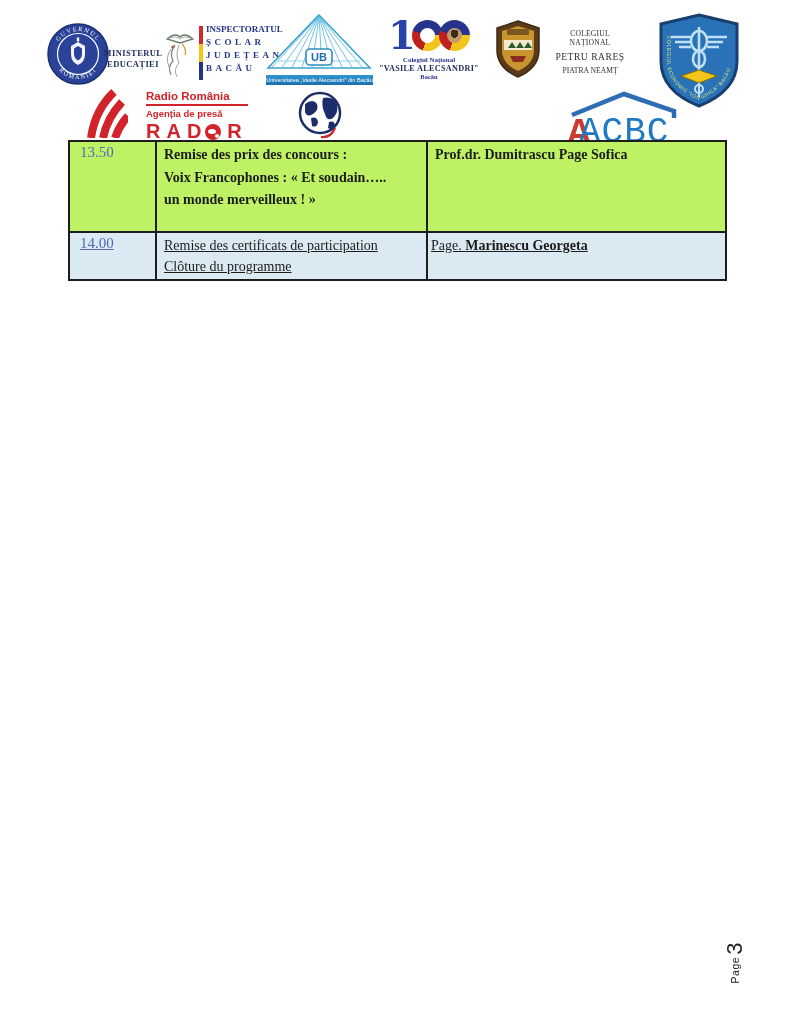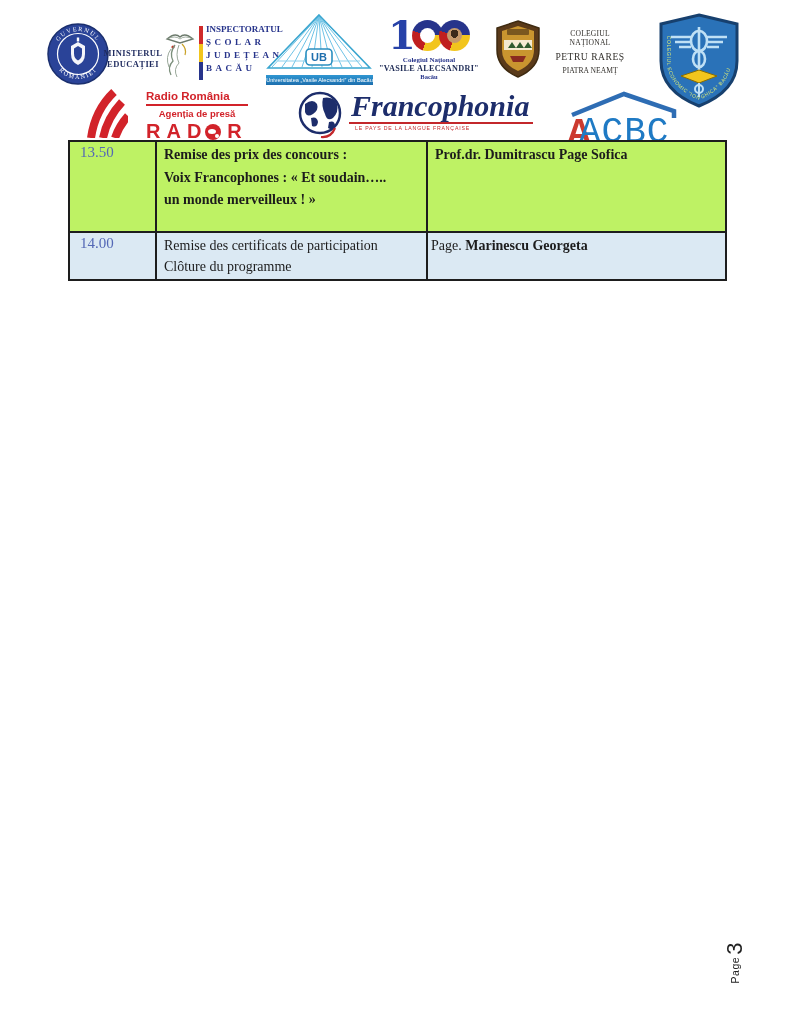--- a/index.html
+++ b/index.html
@@ -50,21 +50,21 @@
   .pr .l3{font-size:7.6px;margin-top:4px;}
 
   
   .eco{left:657px;top:13px;width:84px;height:96px;}
 
   
   .rador{left:86px;top:88px;display:flex;}
   .rador .txt{margin-left:18px;padding-top:2px;font-family:"Liberation Sans",sans-serif;color:#d2232a;}
   .rador .l1{font-weight:bold;font-size:11.5px;}
   .rador .rule{height:2px;background:#d2232a;margin:2px 0 2px;width:102px;}
-  .rador .l2{font-weight:bold;font-size:9.5px;text-align:center;}
+  .rador .l2{font-weight:bold;font-size:9.5px;}
   .rador .word{font-weight:bold;font-size:20px;letter-spacing:6px;margin-top:1px;display:flex;align-items:center;}
   .globe-o{display:inline-block;width:16px;height:16px;border-radius:50%;background:#d2232a;position:relative;margin:0 6px 0 -2px;}
   .globe-o::after{content:"";position:absolute;left:3px;top:5px;width:8px;height:5px;border-radius:50%;background:#fff;}
   .globe-o::before{content:"";position:absolute;right:2px;bottom:2px;width:4px;height:4px;border-radius:50%;background:#fff;}
 
   
   .franco{left:297px;top:90px;display:flex;align-items:flex-start;}
   .franco .txt{margin-left:4px;}
   .franco .name{font-style:italic;font-weight:bold;font-size:30px;line-height:32px;color:#1d2d6b;
                 border-bottom:2.5px solid #c3272b;padding:0 4px 0 2px;}
@@ -74,21 +74,21 @@
   .acbc{left:566px;top:90px;width:115px;height:50px;}
   .acbc .letters{position:relative;height:40px;margin-top:-10px;font-family:"Liberation Sans",sans-serif;}
   .acbc .a-red{position:absolute;left:0;top:0;font-size:36px;font-weight:bold;color:#cc3a2f;}
   .acbc .a-blue{position:absolute;left:13px;top:0;font-size:36px;color:#1f7ac4;letter-spacing:1px;font-family:Liberation Mono, monospace;}
 
   
   .sched{position:absolute;left:68px;top:140px;width:657px;border-collapse:collapse;table-layout:fixed;}
   .sched td{border:2px solid #1d1d1d;vertical-align:top;padding:2px 5px 2px 7px;
             font-size:14px;color:#1c1c1c;}
   .sched .r1 td{background:#bef264;height:85px;}
-  .sched .r2 td{background:#dbe9f3;height:40px;}
+  .sched .r2 td{background:#dbe9f3;height:40px;text-decoration:underline;}
   .sched .time{color:#5468b6;font-size:15px;padding-left:10px;}
   .sched .line{white-space:nowrap;line-height:22.5px;}
   .sched .r2 .line{line-height:21px;}
   .sched .b{font-weight:bold;margin-top:10px;}
 
   
   .pagenum{position:absolute;left:703px;top:948px;width:64px;height:30px;
            transform:rotate(-90deg);display:flex;align-items:center;justify-content:center;gap:2px;
            font-family:"Liberation Sans",sans-serif;color:#222;}
   .pagenum .w{font-size:10.5px;letter-spacing:.5px;}
@@ -234,24 +234,20 @@
 
   <div class="abs franco">
     <svg width="48" height="50" viewBox="0 0 48 50">
       <circle cx="23" cy="23" r="20" fill="#ffffff" stroke="#1d2d6b" stroke-width="2.5"></circle>
       <path d="M8,14 Q16,8 20,14 Q22,20 16,24 Q10,28 8,22 Z" fill="#1d2d6b"></path>
       <path d="M14,28 Q20,26 21,32 Q20,38 15,36 Z" fill="#1d2d6b"></path>
       <path d="M26,8 Q36,6 40,14 Q42,22 36,28 Q30,32 28,24 Q24,16 26,8 Z" fill="#1d2d6b"></path>
       <path d="M32,32 Q38,30 38,36 Q35,41 31,38 Z" fill="#1d2d6b"></path>
       <path d="M38,38 Q34,48 24,47" fill="none" stroke="#c3272b" stroke-width="2.2"></path>
     </svg>
-    <div class="txt">
-      <div class="name">Francophonia</div>
-      <div class="tag">LE PAYS DE LA LANGUE FRANÇAISE</div>
-    </div>
   </div>
 
   <div class="abs acbc">
     <svg width="115" height="28" viewBox="0 0 115 28">
       <path d="M6,25 L58,4 L108,21 L108,28" fill="none" stroke="#2e6db4" stroke-width="4.5" stroke-linejoin="miter"></path>
     </svg>
     <div class="letters">
       <span class="a-red">A</span>
       <span class="a-blue">ACBC</span>
     </div>

